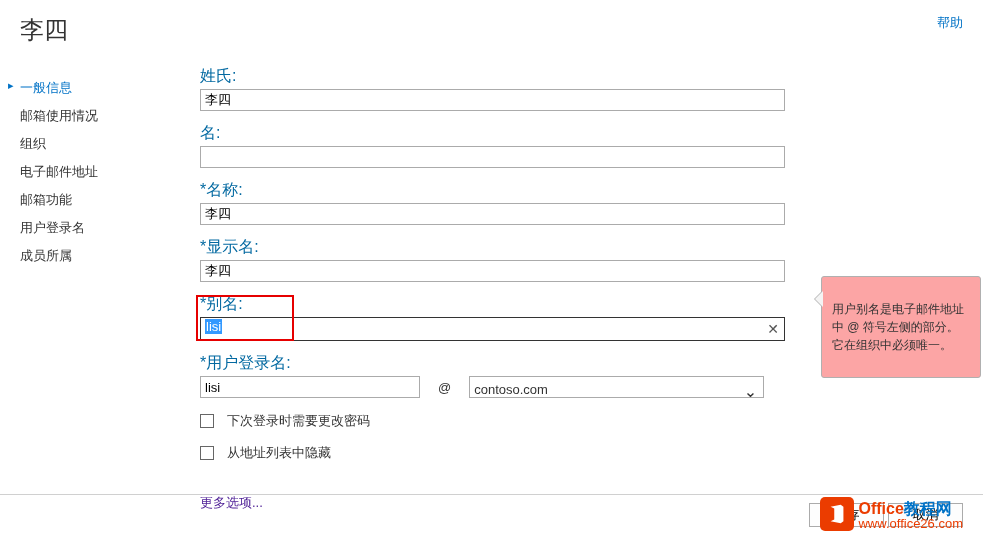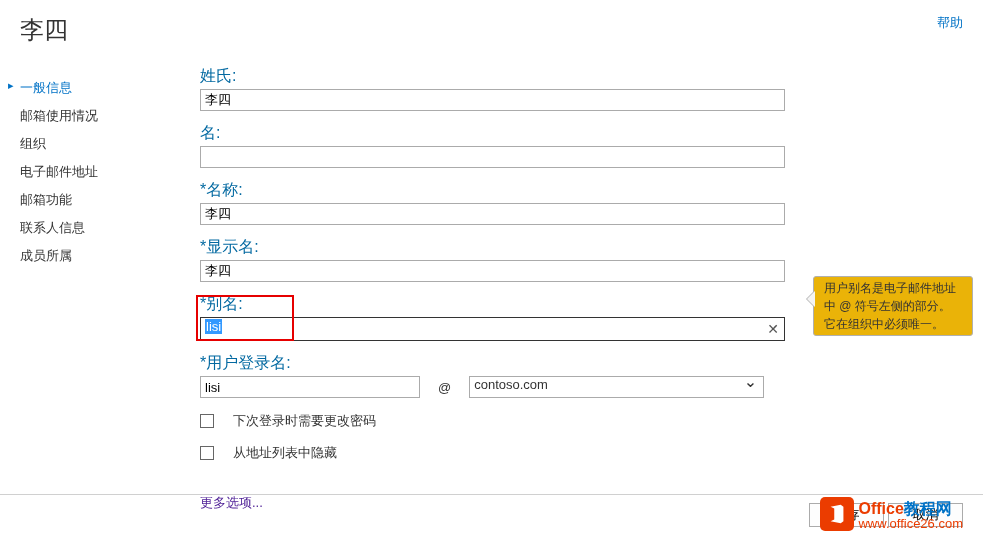--- a/index.html
+++ b/index.html
@@ -128,59 +128,59 @@
     }
     .domain-select {
       width: 295px;
       height: 22px;
       border: 1px solid #ababab;
       background: #fff;
       font-size: 13px;
       padding: 0 4px;
       position: relative;
       display: flex;
-      align-items: flex-start;
+      align-items: flex-end;
       cursor: pointer;
     }
     .domain-select::after {
       content: "⌄";
       position: absolute;
       right: 6px;
       font-size: 16px;
       line-height: 10px;
     }
     .checkbox-row {
       display: flex;
       align-items: center;
-      gap: 19px;
+      gap: 13px;
       margin-top: 14px;
       font-size: 13px;
     }
     .chk {
       width: 14px;
       height: 14px;
       border: 1px solid #666;
       background: #fff;
     }
     .more-link {
       color: #4c1d95;
       font-size: 13px;
       margin-top: 32px;
       cursor: pointer;
       display: inline-block;
     }
     .tooltip {
       position: absolute;
       top: 276px;
-      right: 10px;
+      right: 2px;
       width: 160px;
-      background: #eab308;
+      background: #fca5a5;
       border: 1px solid #b0b0b0;
       border-radius: 3px;
-      padding: 2px 10px;
+      padding: 23px 10px;
       font-size: 12px;
       color: #333;
       line-height: 1.5;
     }
     .tooltip::before {
       content: "";
       position: absolute;
       left: -8px;
       top: 14px;
       border: 8px solid transparent;
@@ -254,21 +254,21 @@
   <div class="help-link">帮助</div>
 </div>
 
 <div class="content">
   <div class="sidebar">
     <div class="sidebar-item active">一般信息</div>
     <div class="sidebar-item">邮箱使用情况</div>
     <div class="sidebar-item">组织</div>
     <div class="sidebar-item">电子邮件地址</div>
     <div class="sidebar-item">邮箱功能</div>
-    <div class="sidebar-item">联系人信息</div>
+    <div class="sidebar-item">用户登录名</div>
     <div class="sidebar-item">成员所属</div>
   </div>
 
   <div class="form-area">
     <div class="field">
       <label class="field-label">姓氏:</label>
       <input class="field-input" value="李四" style="">
     </div>
     <div class="field">
       <label class="field-label">名:</label>

